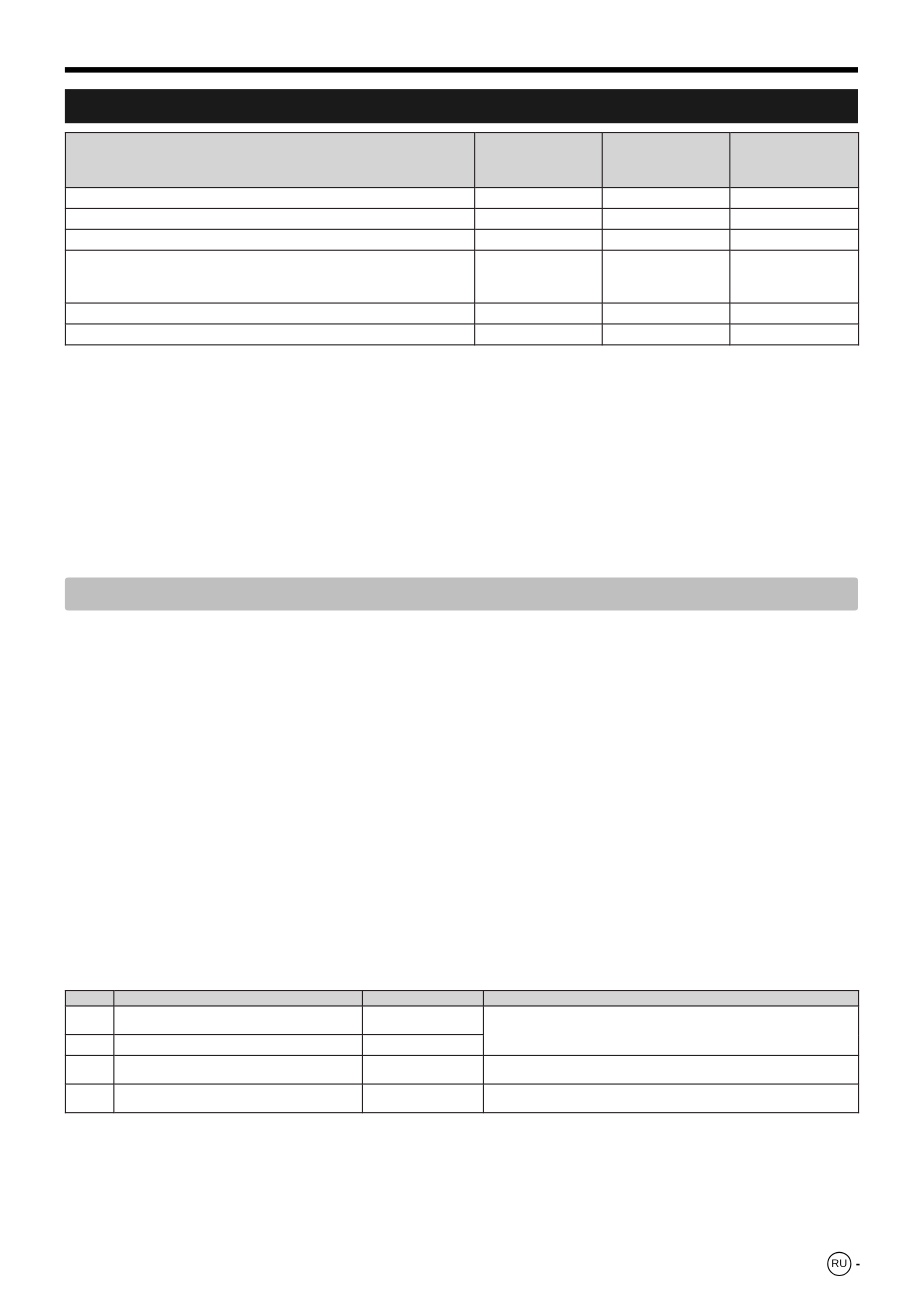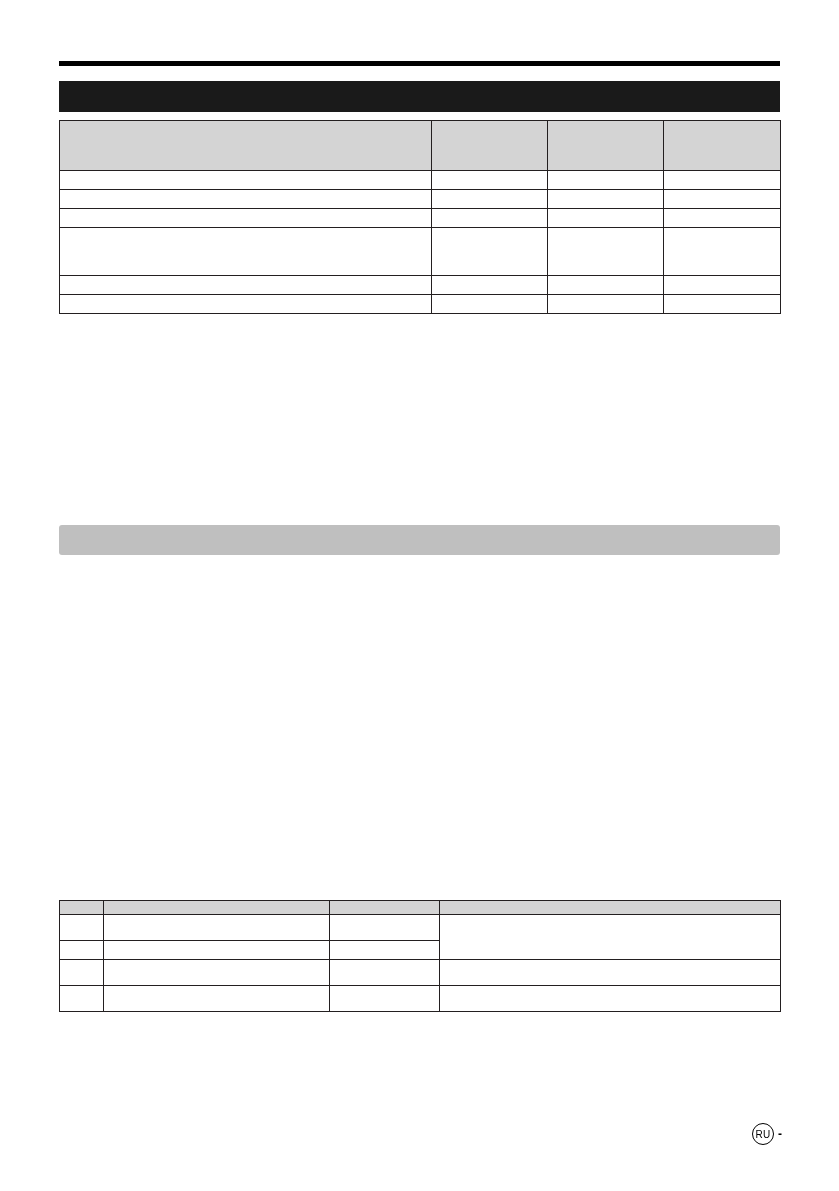--- a/index.html
+++ b/index.html
@@ -137,21 +137,21 @@
   .pin-table tbody tr.tall td { height: 26px; }
   .pin-col-1 { width: 44px; }
   .pin-col-2 { width: 226px; }
   .pin-col-3 { width: 110px; }
   .pin-col-4 { width: 341px; }
 
   
   .footer {
     position: absolute;
     right: 57px;
-    bottom: 46px;
+    bottom: 31px;
     display: flex;
     align-items: center;
     gap: 4px;
   }
   .ru-badge {
     width: 20px;
     height: 20px;
     border: 1.3px solid #000;
     border-radius: 50%;
     display: flex;

